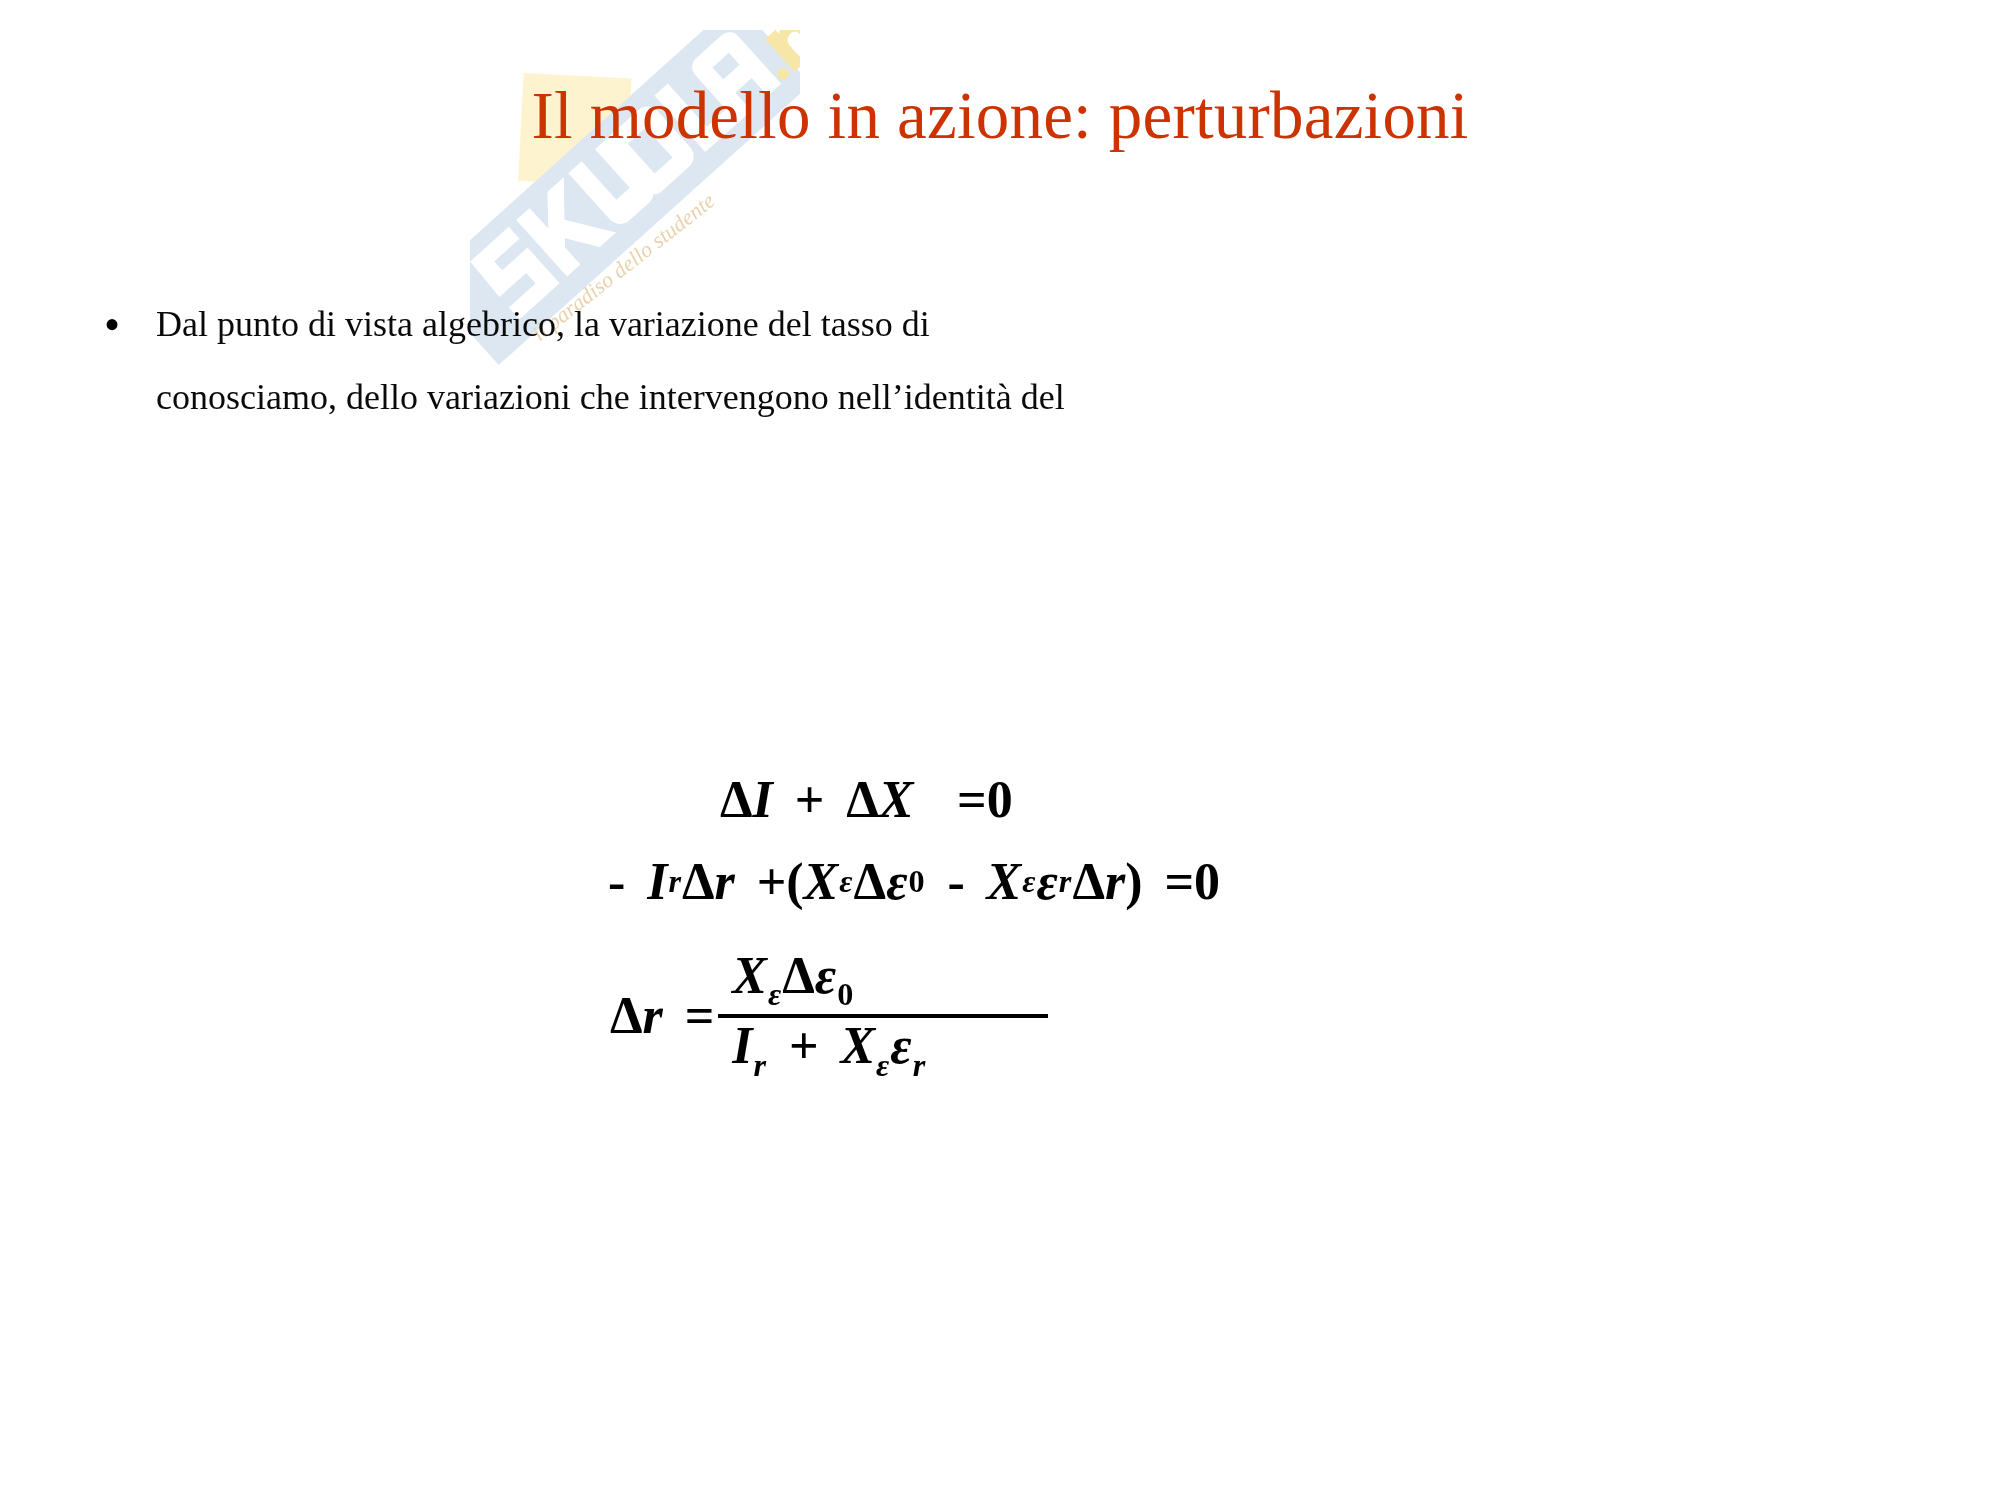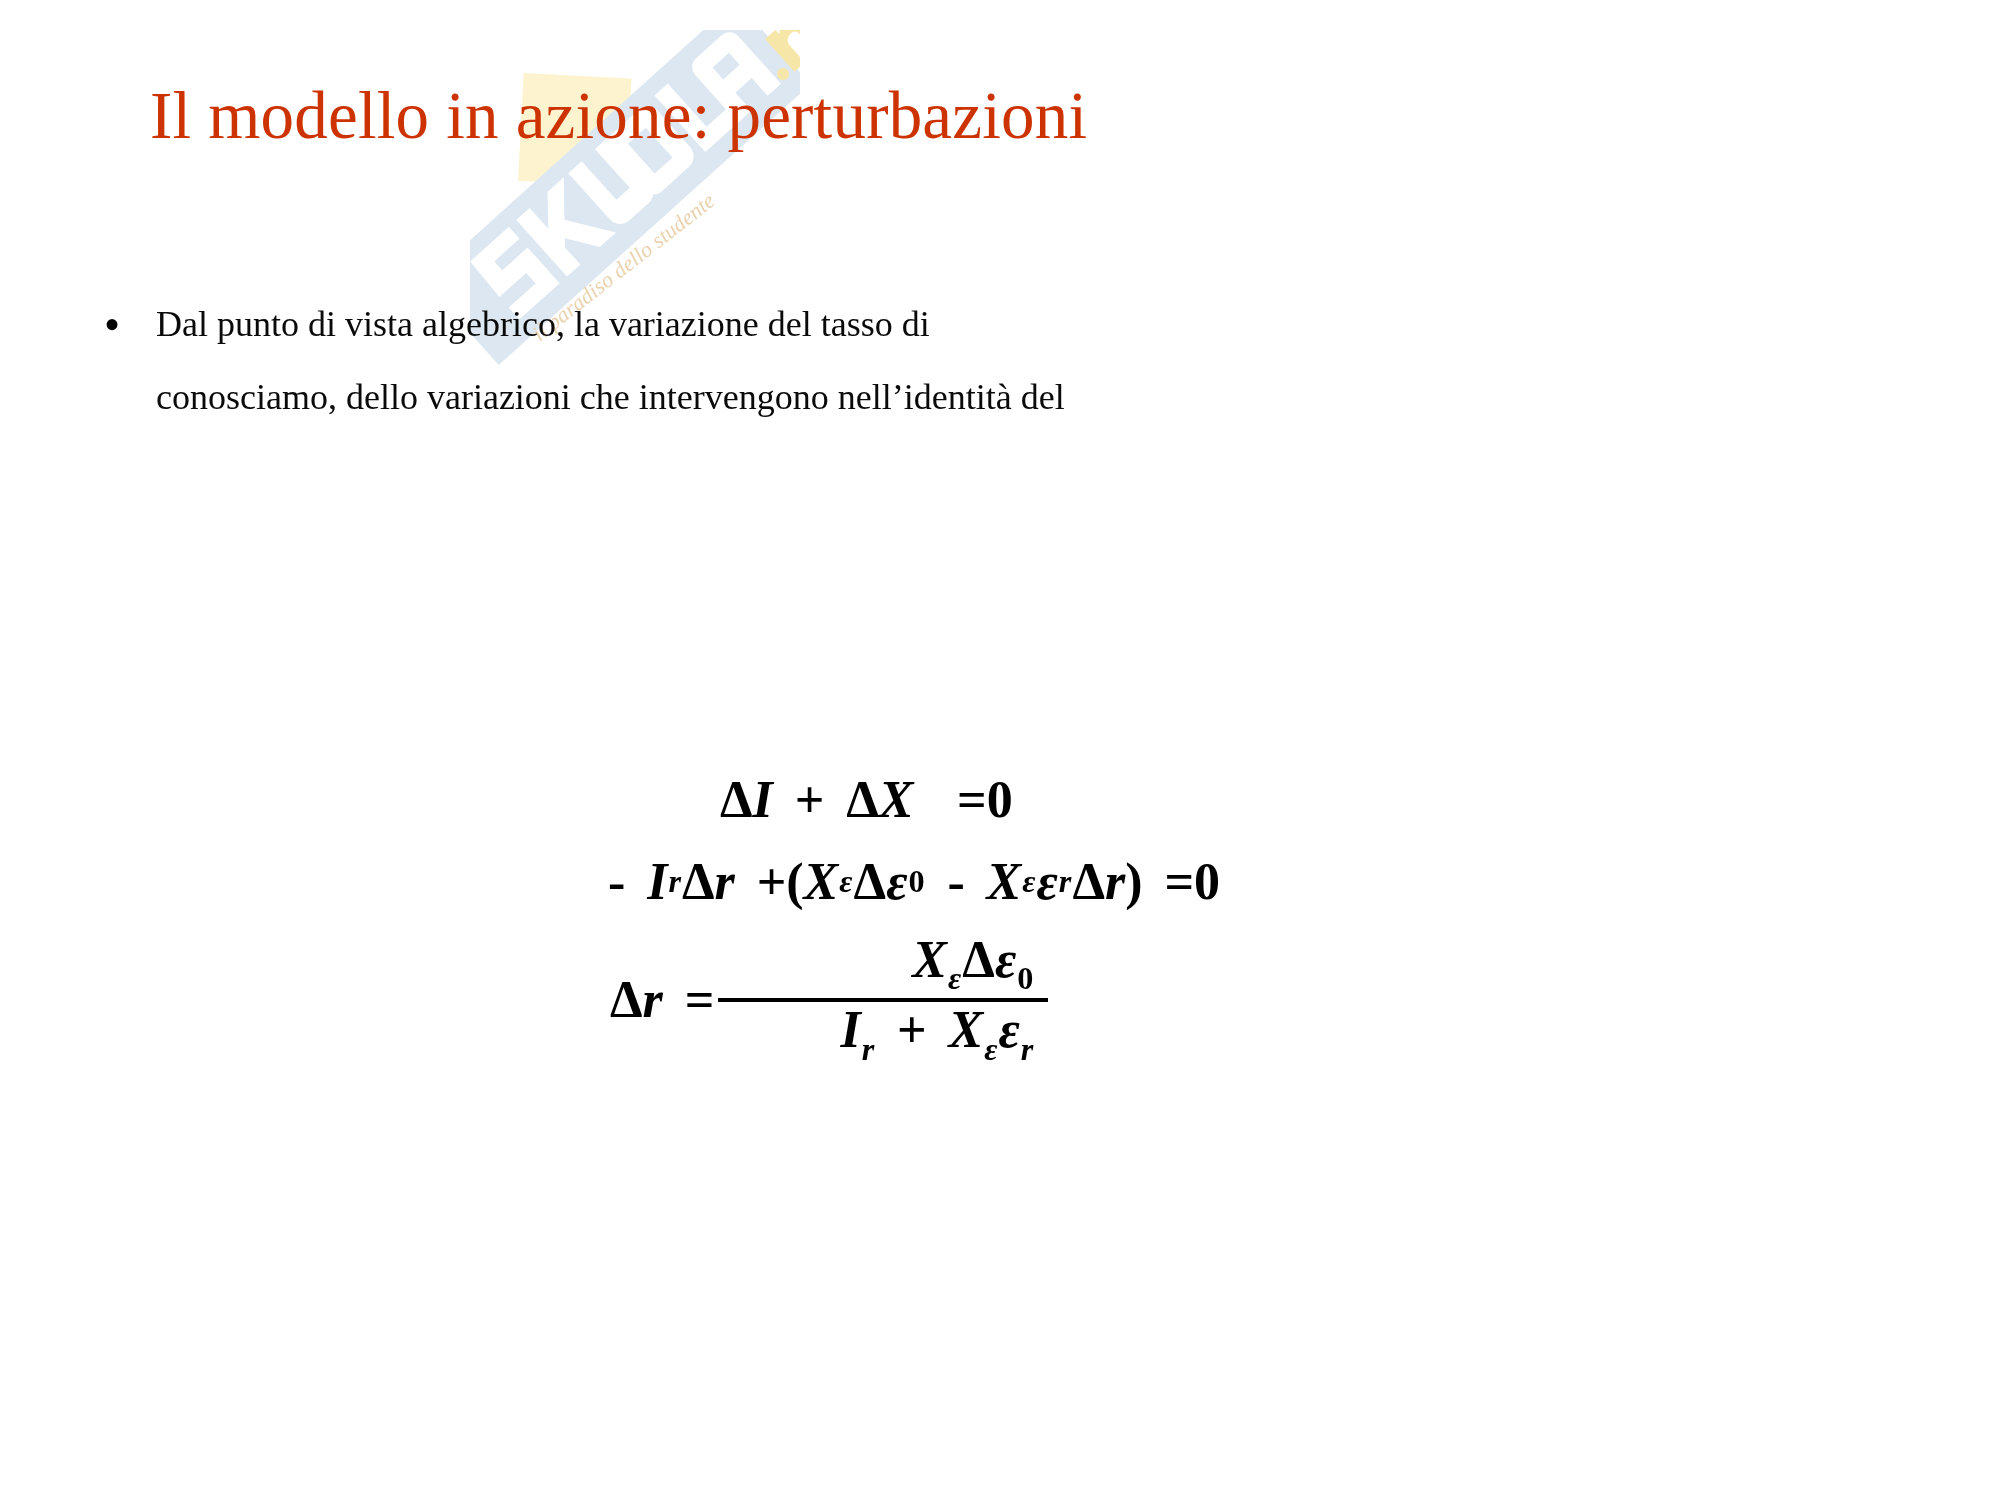--- a/index.html
+++ b/index.html
@@ -33,20 +33,21 @@
     z-index: 0;
   }
   #watermark svg { display: block; width: 100%; height: 100%; }
 
   
   .title-block {
     position: absolute;
     left: 150px;
     top: 68px;
     width: 1700px;
+    text-align: center;
     z-index: 2;
   }
   .title-line {
     font-family: "Liberation Serif", "DejaVu Serif", serif;
     font-size: 67px;
     line-height: 94px;
     color: #cc3300;
     letter-spacing: 0.2px;
     white-space: nowrap;
   }
@@ -114,23 +115,23 @@
     vertical-align: -0.38em;
     font-style: normal;
     padding: 0 1px;
   }
   .sp2 { display: inline-block; width: 0.42em; }
 
   
   .frac {
     display: inline-flex;
     flex-direction: column;
-    align-items: flex-end;
+    align-items: flex-start;
     vertical-align: middle;
-    margin: 0 4px;
+    margin: 16px 4px;
   }
   .frac .num {
     padding: 0 14px 4px 14px;
     line-height: 1.0;
   }
   .frac .bar {
     width: 100%;
     min-width: 330px;
     height: 4px;
     background: #000000;

